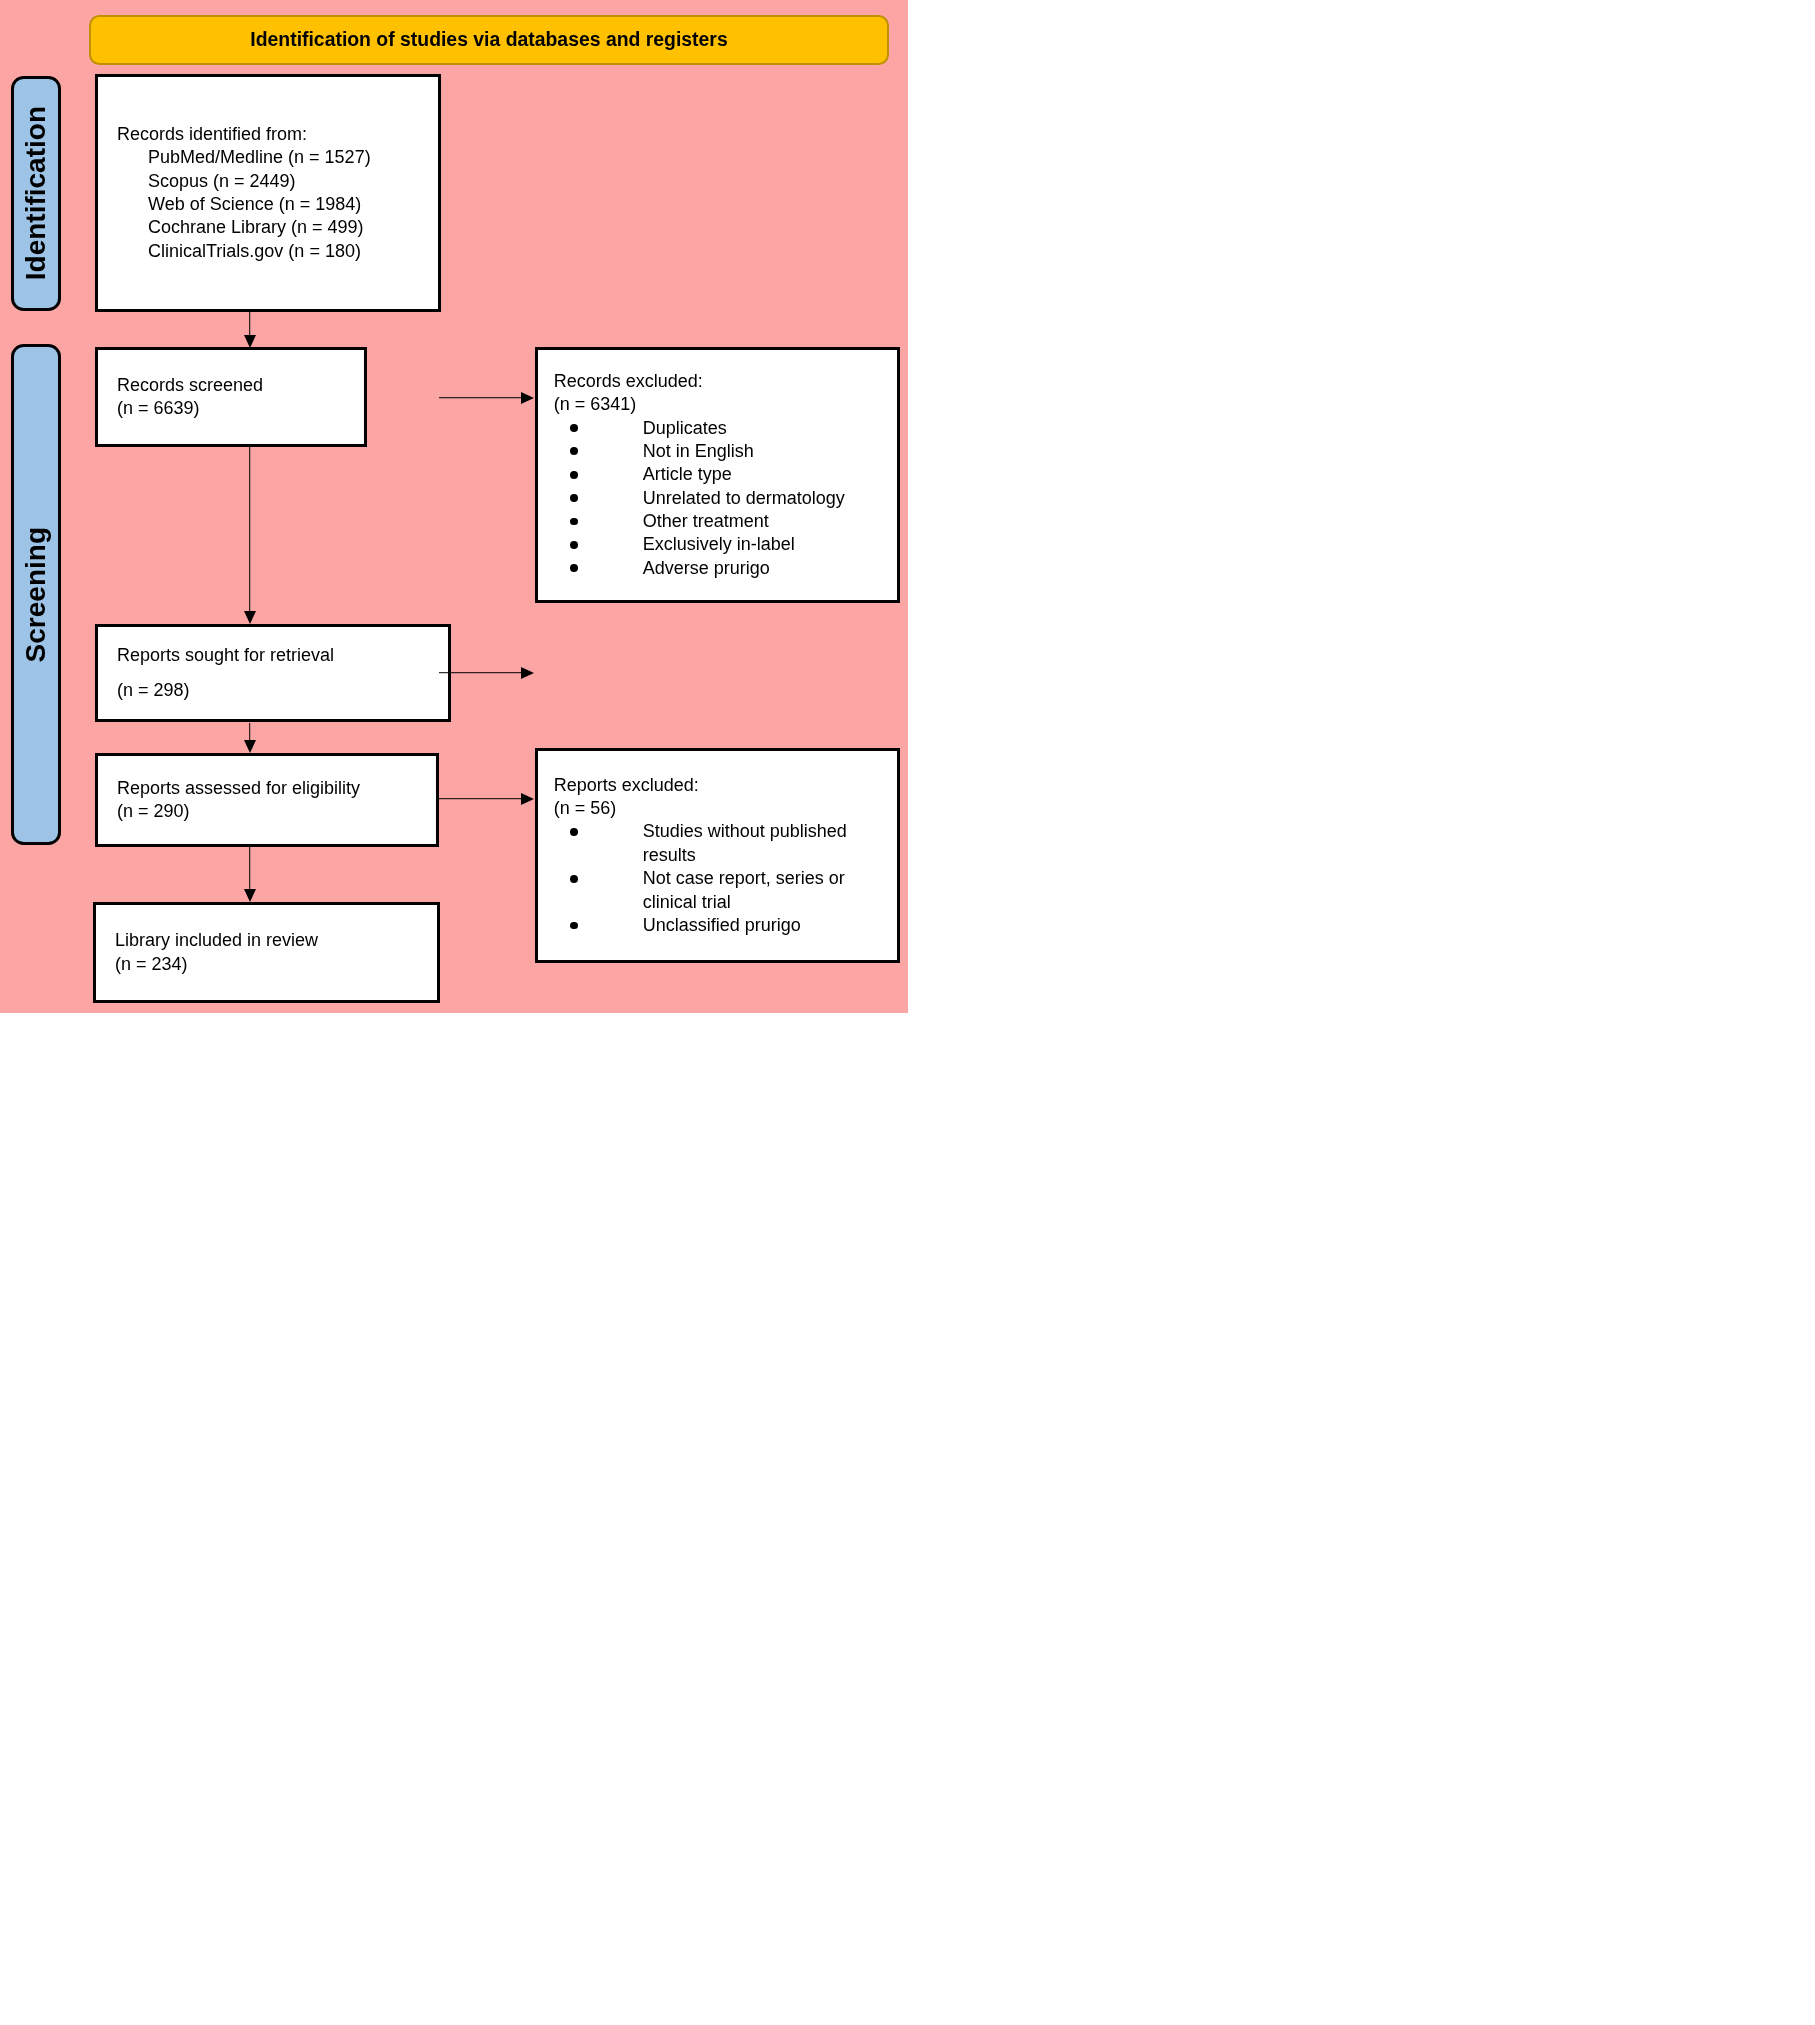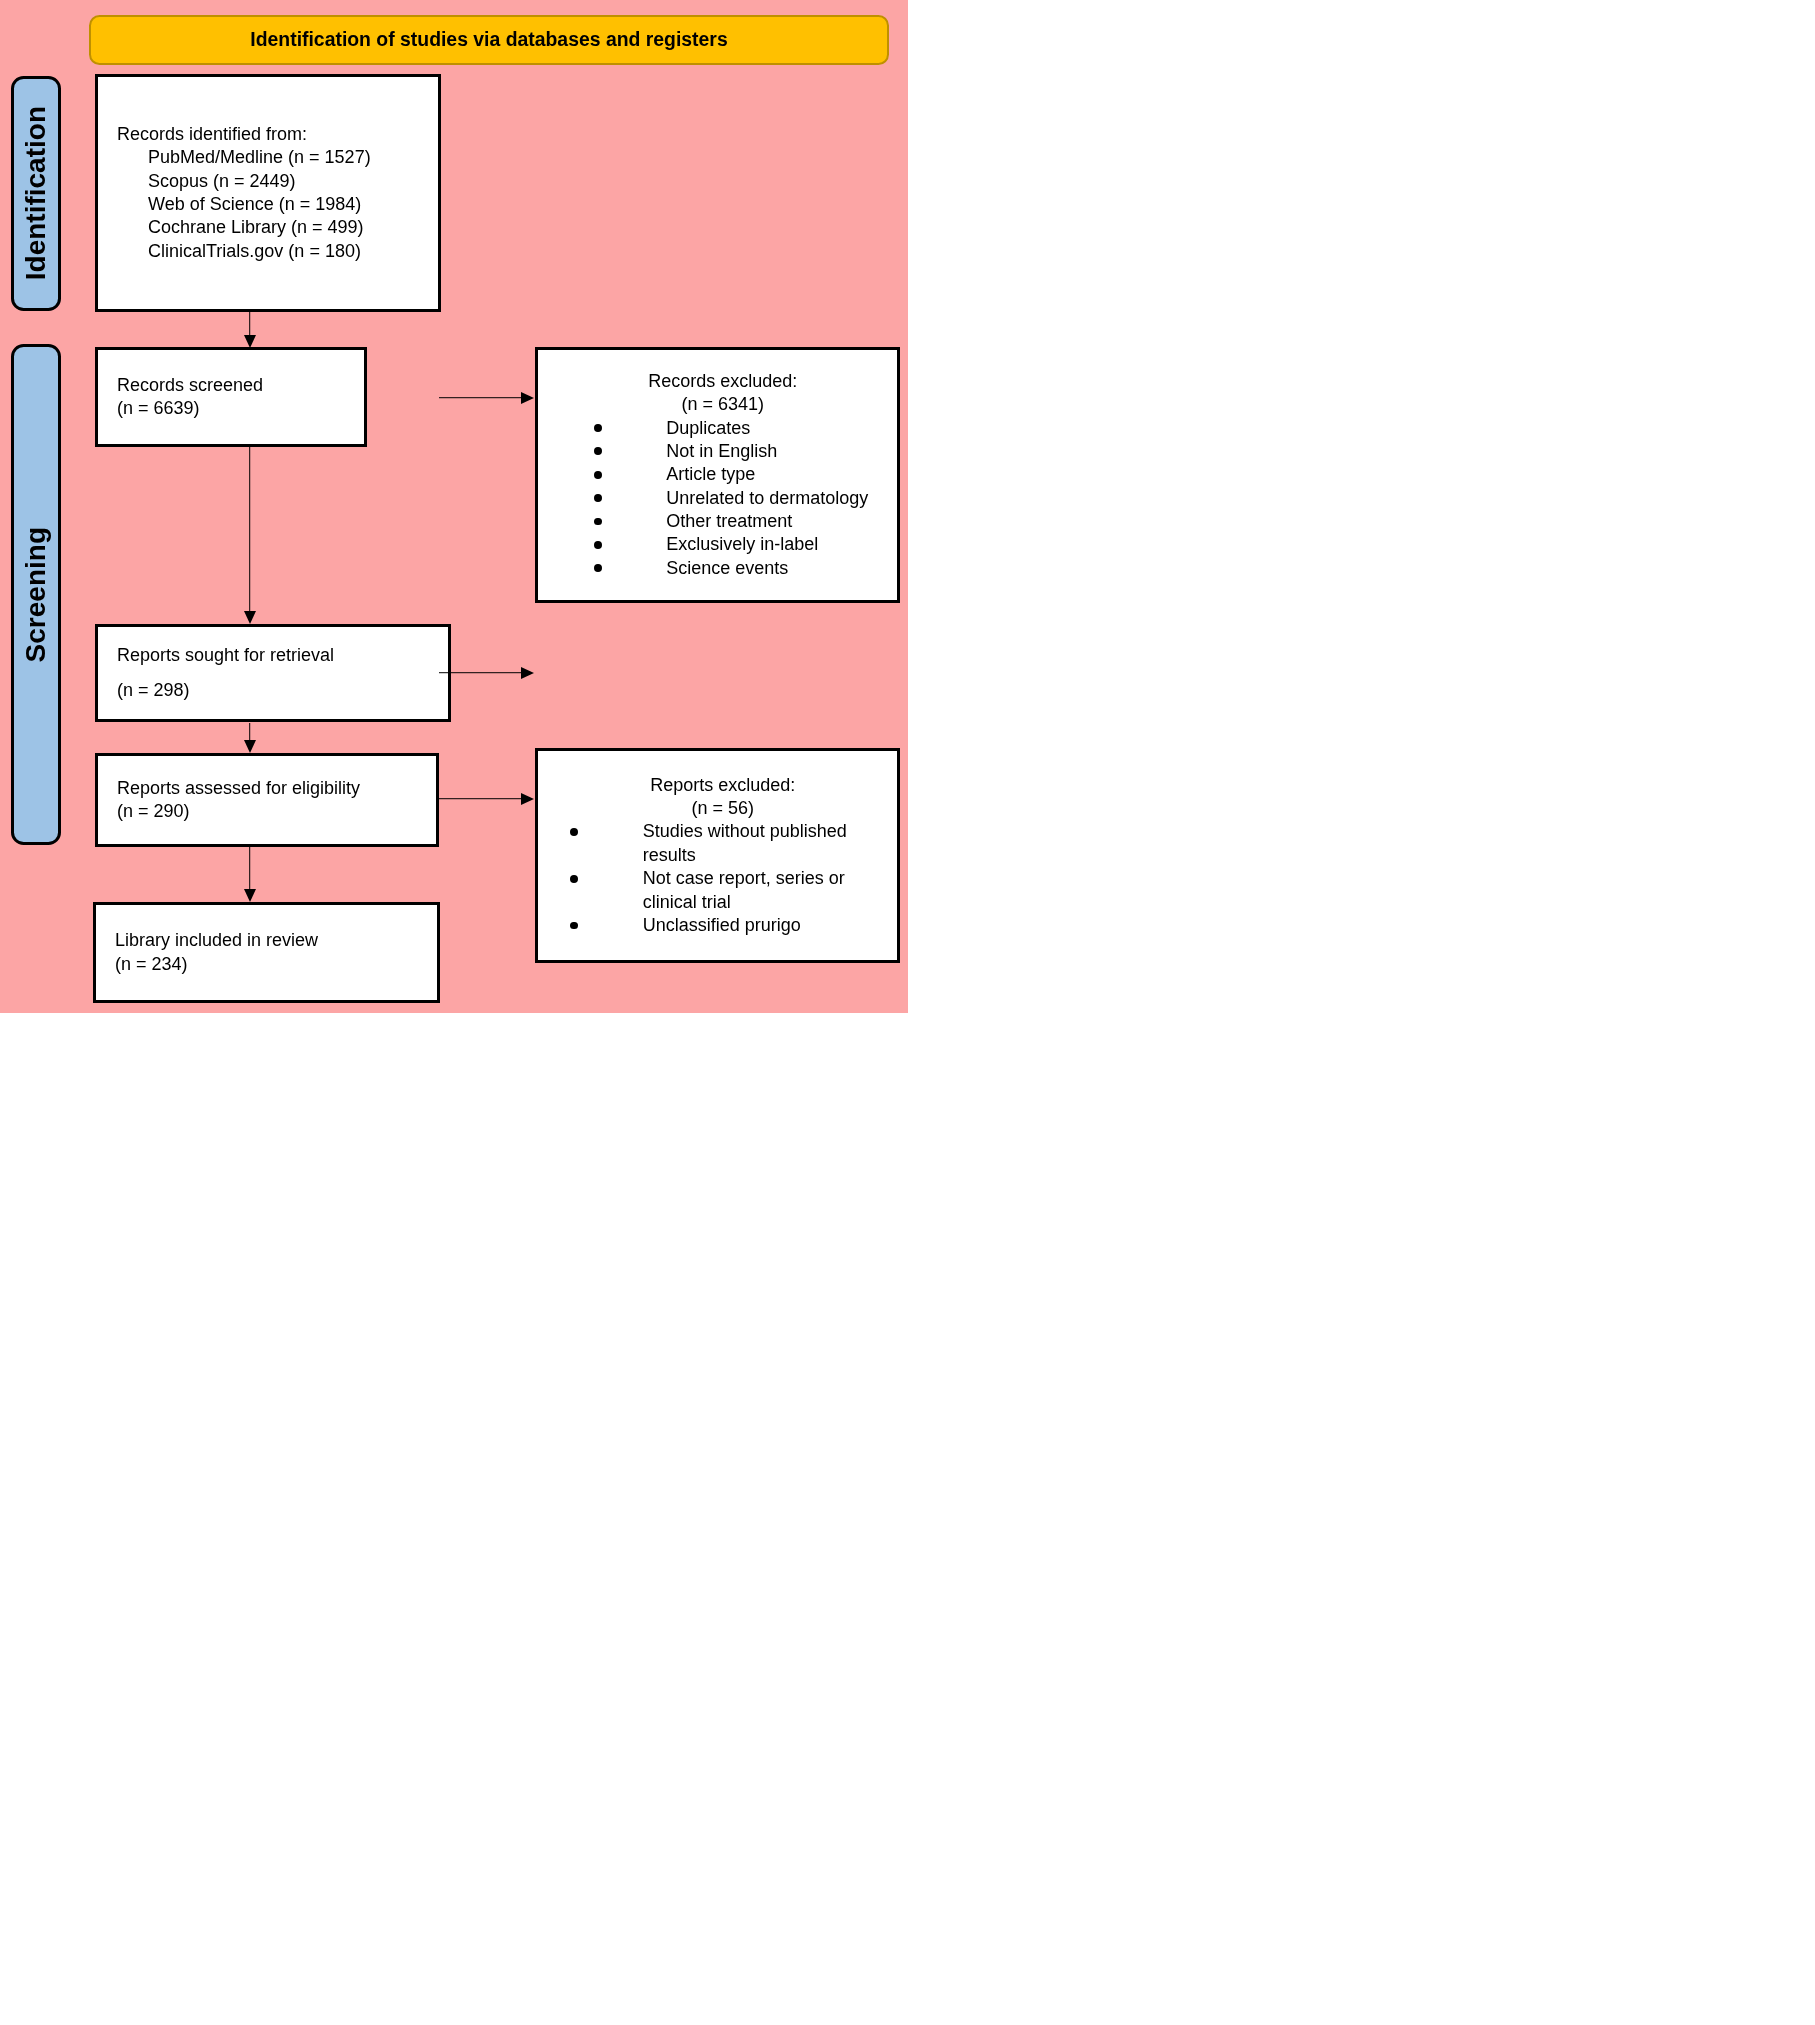--- a/index.html
+++ b/index.html
@@ -40,21 +40,21 @@
   }
   .node{
     position:absolute;
     background:#fff;
     border:3.1px solid #000;
     box-sizing:border-box;
     display:flex; flex-direction:column; justify-content:center;
     padding:4.2px 5.2px 4.2px 19px;
     font-size:18px; line-height:1.3;
   }
-  .node.bullet-box{ padding-left:15.7px;align-items:center; }
+  .node.bullet-box{ padding-left:15.7px; }
   .src-line{ padding-left:31px; }
   ul.bullets{ margin:0; padding:0; list-style:none; }
   ul.bullets li{ position:relative; padding-left:89px; }
   ul.bullets li::before{
     content:""; position:absolute; left:16.7px; top:0.42em;
     width:7.8px; height:7.8px; border-radius:50%; background:#000;
   }
   
   .box-records-identified{ left:95px; top:74px;  width:346px; height:238px; }
   .box-records-screened { left:95px; top:347px;  width:272px; height:100px; }
@@ -125,21 +125,21 @@
   <div class="node bullet-box box-records-excluded">
     <div>Records excluded:</div>
     <div>(n = 6341)</div>
     <ul class="bullets">
       <li>Duplicates</li>
       <li>Not in English</li>
       <li>Article type</li>
       <li>Unrelated to dermatology</li>
       <li>Other treatment</li>
       <li>Exclusively in-label</li>
-      <li>Science events</li>
+      <li>Adverse prurigo</li>
     </ul>
   </div>
 
   <div class="node box-reports-sought">
     <div>Reports sought for retrieval</div>
     <div>(n = 298)</div>
   </div>
 
 
   <div class="node box-reports-assessed">

